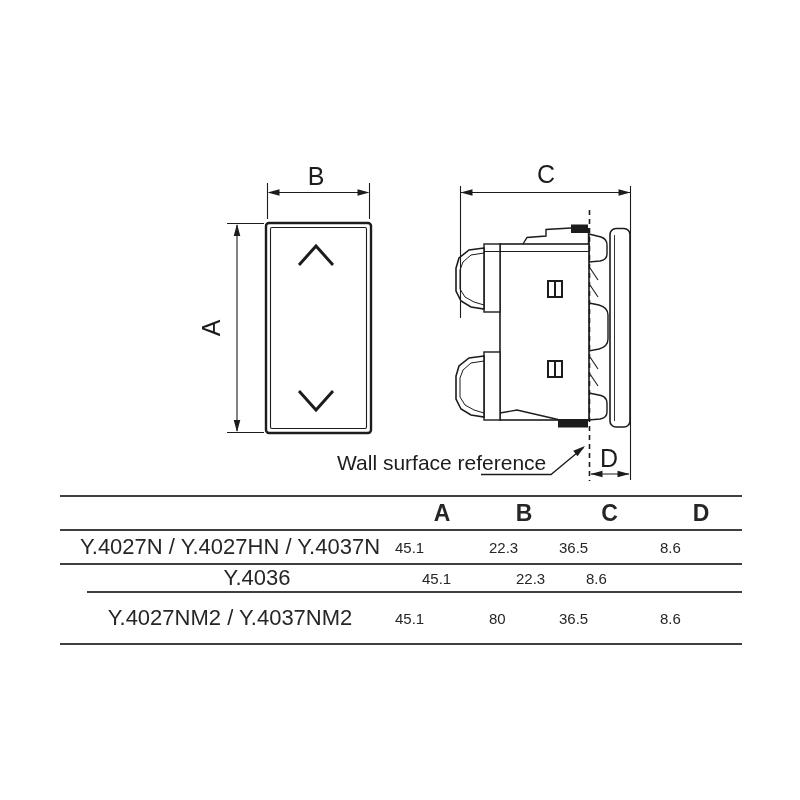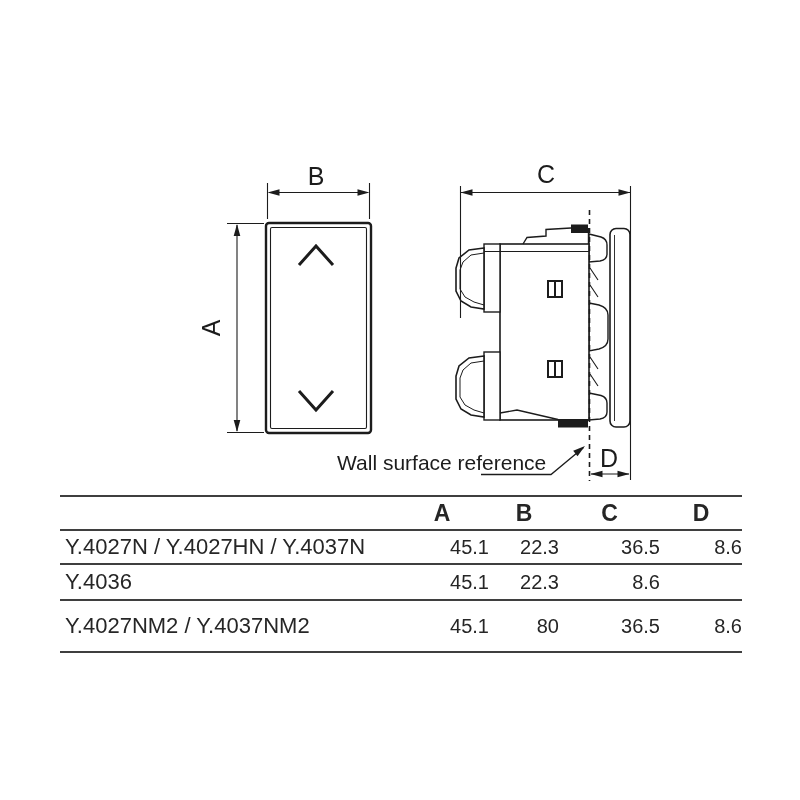--- a/index.html
+++ b/index.html
@@ -18,25 +18,25 @@
   }
   .t-row{
     display:grid;
     grid-template-columns:335px 94px 70px 101px 82px;
     border-bottom:2px solid #3f3f3f;
     align-items:center;
     box-sizing:border-box;
   }
   .t-row.header{height:34px;}
   .t-row.r1{height:34px;}
-  .t-row.r2{height:36px;}
+  .t-row.r2{height:28px;margin-left:27px;}
   .t-row.r3{height:52px;}
   .t-head{font-weight:bold;font-size:23px;text-align:center;}
-  .t-model{font-size:22px;text-align:left;padding-left:5px;white-space:nowrap;}
-  .t-num{font-size:20px;text-align:right;}
+  .t-model{font-size:22px;text-align:center;padding-left:5px;white-space:nowrap;}
+  .t-num{font-size:15px;text-align:left;}
 </style>
 </head>
 <body>
 
 <svg class="diagram-svg" width="800" height="495" viewBox="0 0 800 495">
 
   <g stroke="#1c1c1c" fill="none">
     <rect x="266" y="223" width="105" height="210" rx="3" stroke-width="2.4" fill="#ffffff"></rect>
     <rect x="270.5" y="227.5" width="96" height="201" rx="1.5" stroke-width="1.1"></rect>
     <path d="M 299 265 L 316 246 L 333 265" stroke-width="3"></path>

